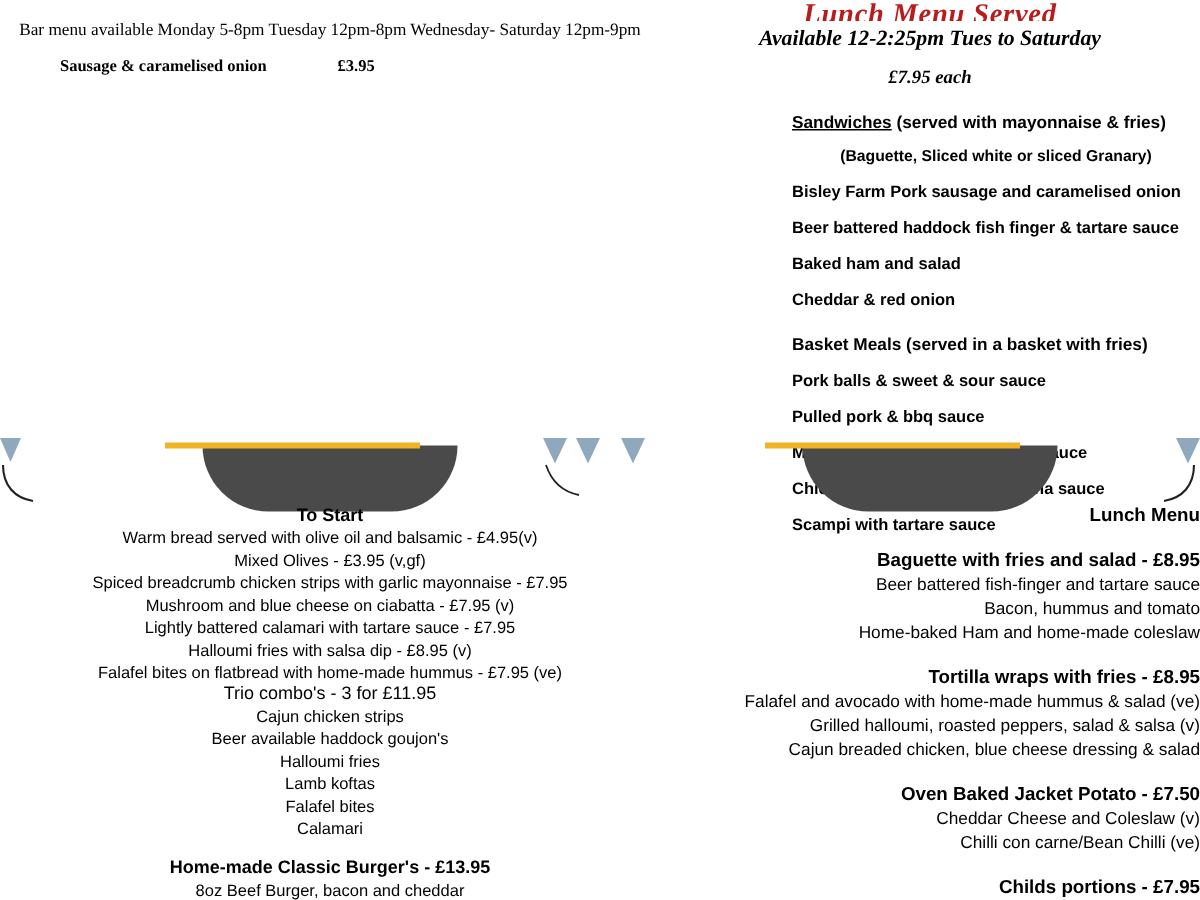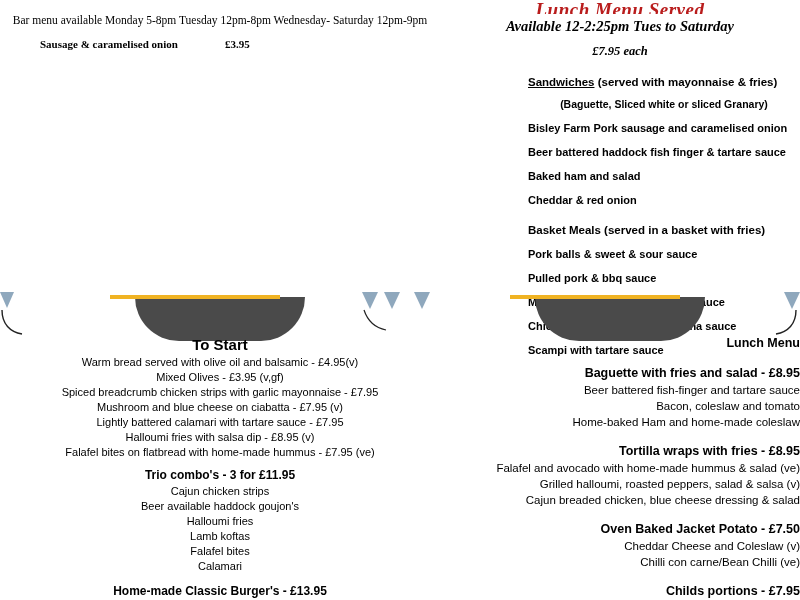--- a/index.html
+++ b/index.html
@@ -104,23 +104,23 @@
   }
   .arcline{
     position:absolute;
     height:4px;
     background:#f0b323;
     width:170px;
   }
 
   
   .lowleft{position:absolute;left:0;top:330px;width:440px;text-align:center;}
-  .ll-h{font-size:15px;font-weight:bold;margin-top:6px;}
+  .ll-h{font-size:12px;font-weight:bold;margin-top:6px;}
   .ll-l{font-size:11px;margin-top:3px;}
-  .ll-h2{font-size:12px;font-weight:bold;margin-top:10px;}
+  .ll-h2{font-size:12px;font-weight:normal;}
   .ll-h3{font-size:12px;font-weight:bold;margin-top:12px;}
 
   
   .lowright{position:absolute;left:440px;top:336px;width:360px;text-align:right;}
   .lr-title{font-size:12.5px;font-weight:bold;}
   .lr-h{font-size:12.5px;font-weight:bold;margin-top:16px;}
   .lr-l{font-size:11.5px;margin-top:4px;}
 </style>
 </head>
 <body>
@@ -211,21 +211,21 @@
     <div class="ll-h3">Home-made Classic Burger's - £13.95</div>
     <div class="ll-l">8oz Beef Burger, bacon and cheddar</div>
 
   </div>
 
   <div class="lowright">
     <div class="lr-title">Lunch Menu</div>
 
     <div class="lr-h">Baguette with fries and salad - £8.95</div>
     <div class="lr-l">Beer battered fish-finger and tartare sauce</div>
-    <div class="lr-l">Bacon, coleslaw and tomato</div>
+    <div class="lr-l">Bacon, hummus and tomato</div>
     <div class="lr-l">Home-baked Ham and home-made coleslaw</div>
 
     <div class="lr-h">Tortilla wraps with fries - £8.95</div>
     <div class="lr-l">Falafel and avocado with home-made hummus &amp; salad (ve)</div>
     <div class="lr-l">Grilled halloumi, roasted peppers, salad &amp; salsa (v)</div>
     <div class="lr-l">Cajun breaded chicken, blue cheese dressing &amp; salad</div>
 
     <div class="lr-h">Oven Baked Jacket Potato - £7.50</div>
     <div class="lr-l">Cheddar Cheese and Coleslaw (v)</div>
     <div class="lr-l">Chilli con carne/Bean Chilli (ve)</div>

